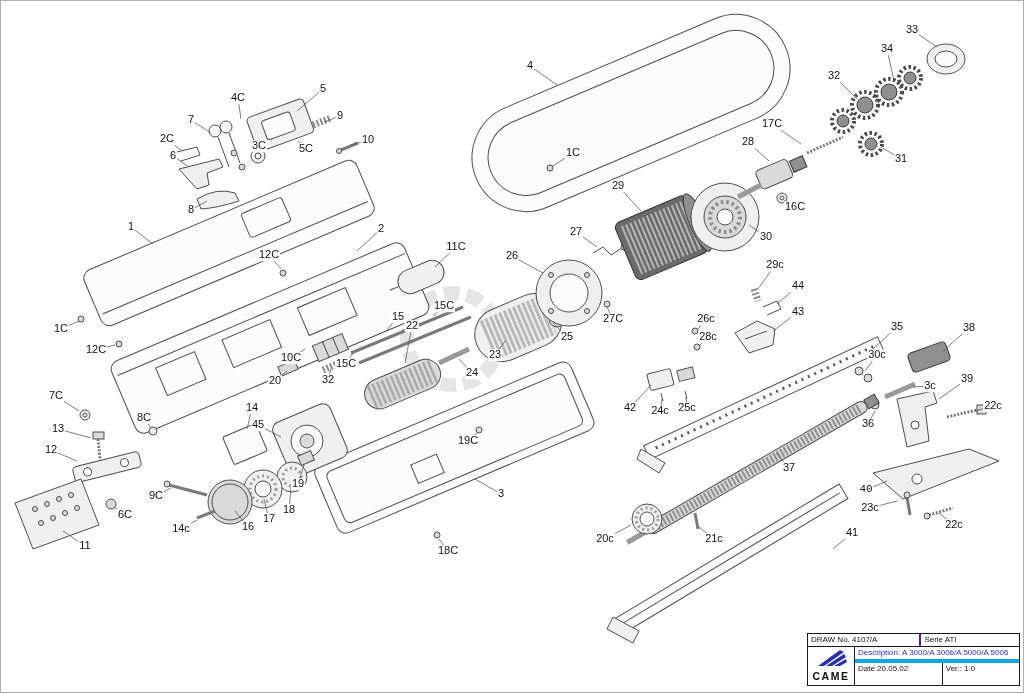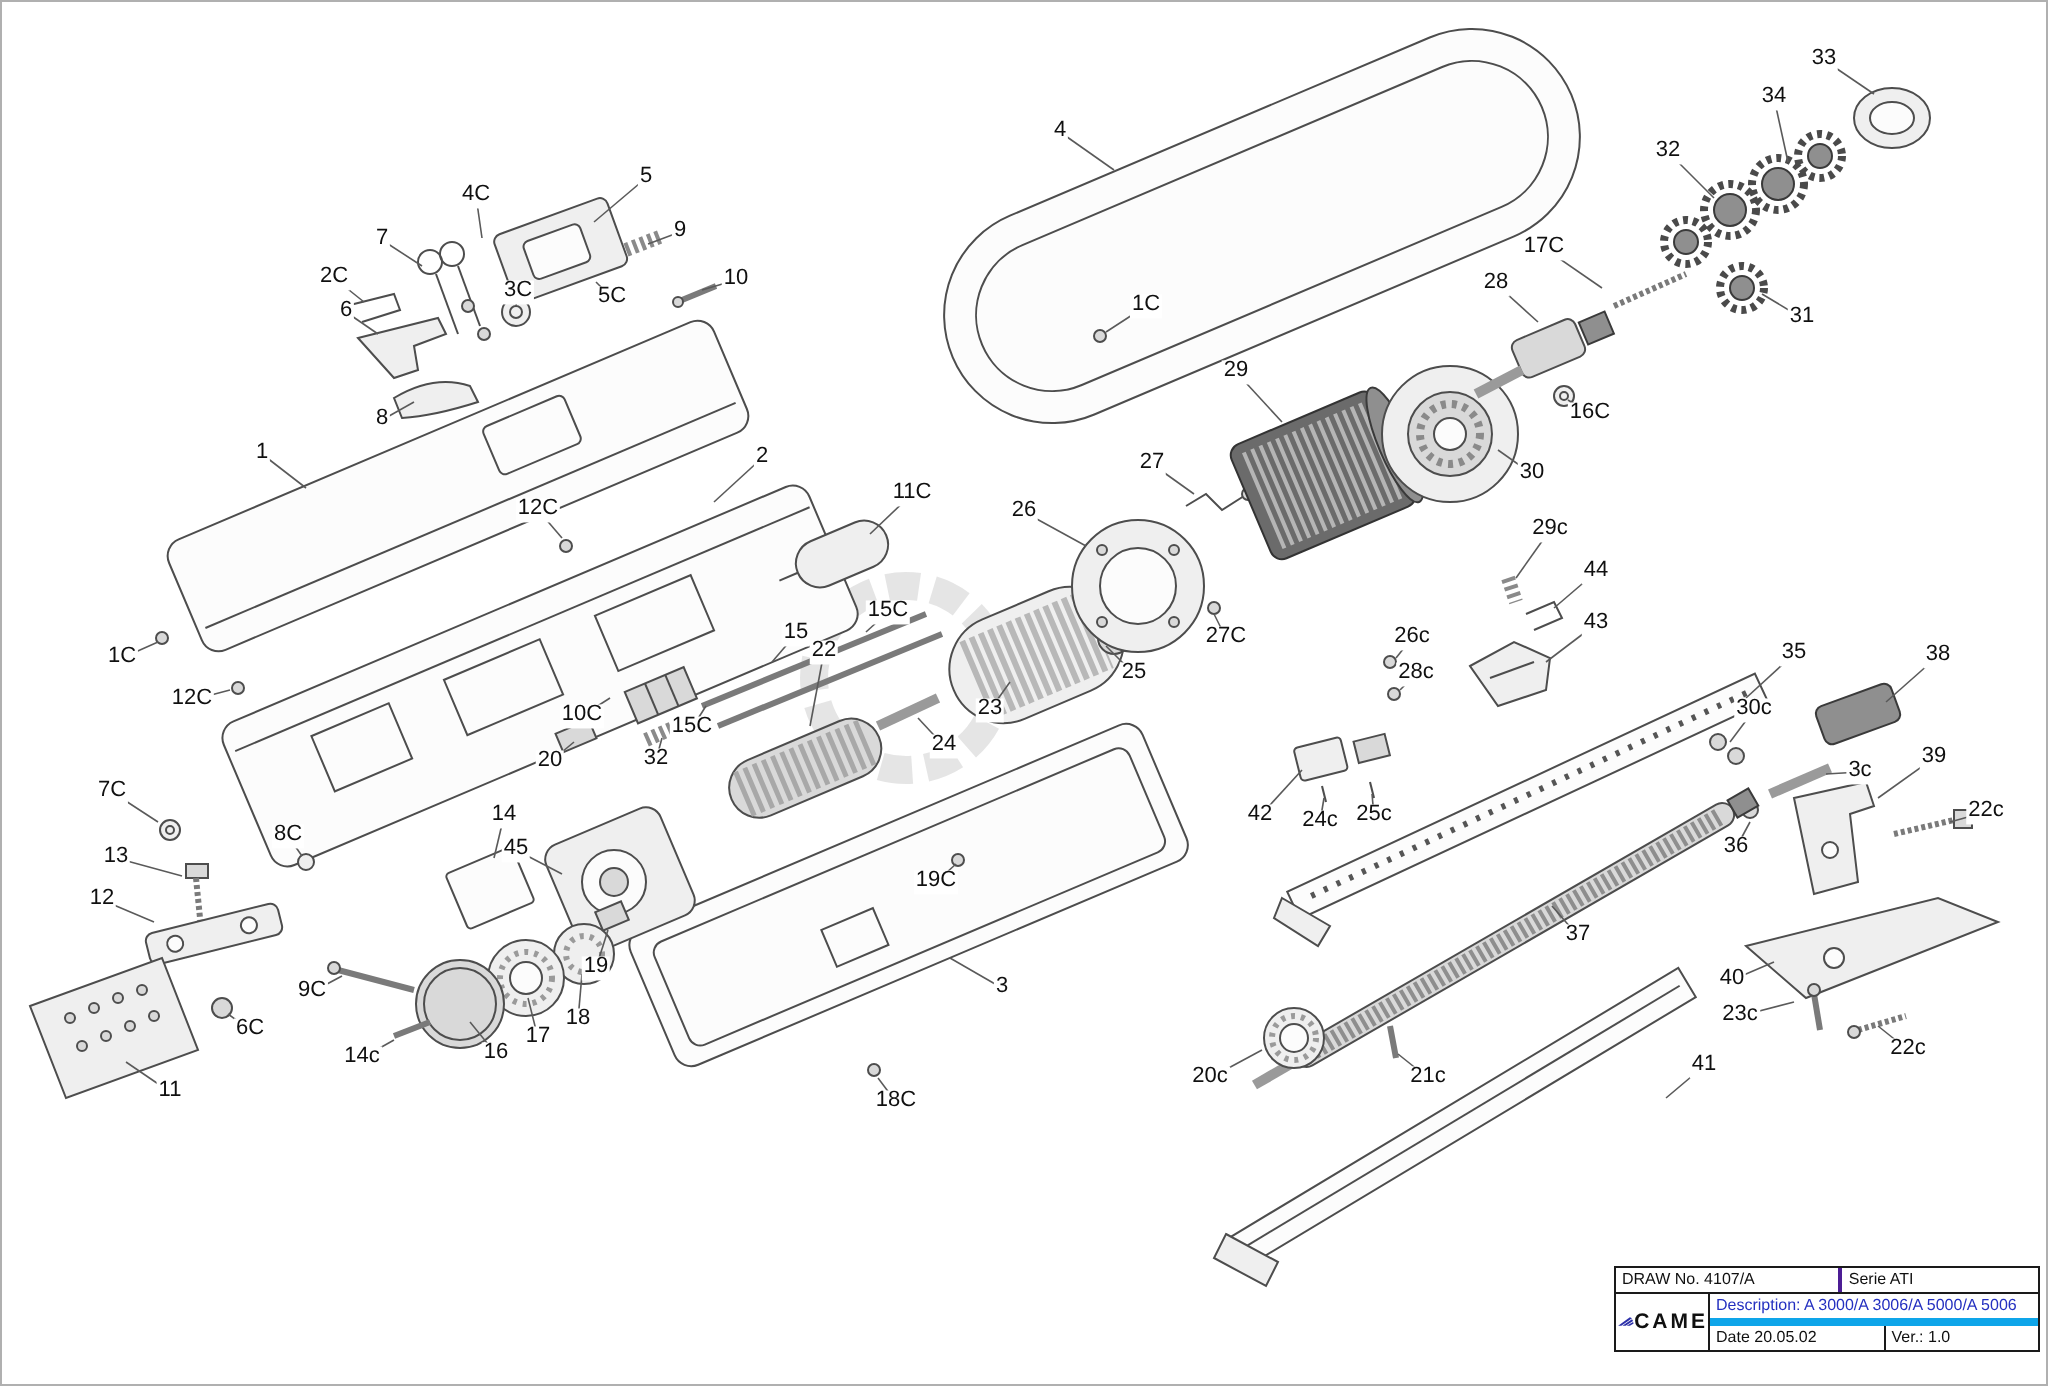--- a/index.html
+++ b/index.html
@@ -46,21 +46,21 @@
   
   .titleblock{
     position:absolute;left:806px;top:632px;width:211px;background:#fff;
     border:1px solid #1a1a1a;font-size:8px;color:#101010;z-index:5;line-height:1.25;
   }
   .tb-row1{display:flex;border-bottom:1px solid #1a1a1a;}
   .tb-cell{display:block;}
   .tb-draw{flex:1.15;padding:1px 3px;border-right:2px solid #4c1d95;}
   .tb-serie{flex:1;padding:1px 3px;}
   .tb-main{display:flex;}
-  .tb-logo{width:46px;border-right:1px solid #1a1a1a;display:flex;align-items:center;justify-content:center;padding:2px 0;}
+  .tb-logo{width:46px;border-right:1px solid #1a1a1a;display:flex;flex-direction:column;align-items:center;justify-content:center;padding:2px 0;}
   .came-text{font-weight:bold;font-size:10.5px;letter-spacing:1.5px;margin-top:1px;}
   .tb-right{flex:1;display:flex;flex-direction:column;}
   .tb-desc{padding:1px 3px;border-bottom:4px solid #0ea5e9;color:#2430c0;white-space:nowrap;}
   .tb-row2{display:flex;flex:1;}
   .tb-date{flex:1.15;padding:1px 3px;border-right:1px solid #1a1a1a;}
   .tb-ver{flex:1;padding:1px 3px;}
 </style>
 </head>
 <body>
 
@@ -487,21 +487,21 @@
       <span class="callout" style="left: 797px; top: 285px;">44</span>
       <span class="callout" style="left: 797px; top: 311px;">43</span>
       <span class="callout" style="left: 876px; top: 354px;">30c</span>
       <span class="callout" style="left: 896px; top: 326px;">35</span>
       <span class="callout" style="left: 968px; top: 327px;">38</span>
       <span class="callout" style="left: 929px; top: 385px;">3c</span>
       <span class="callout" style="left: 966px; top: 378px;">39</span>
       <span class="callout" style="left: 867px; top: 423px;">36</span>
       <span class="callout" style="left: 992px; top: 405px;">22c</span>
       <span class="callout" style="left: 788px; top: 467px;">37</span>
-      <span class="callout" style="left: 865px; top: 489px;">40</span>
+      <span class="callout" style="left: 865px; top: 489px; font-family: Liberation Mono, monospace;">40</span>
       <span class="callout" style="left: 869px; top: 507px;">23c</span>
       <span class="callout" style="left: 953px; top: 524px;">22c</span>
       <span class="callout" style="left: 604px; top: 538px;">20c</span>
       <span class="callout" style="left: 713px; top: 538px;">21c</span>
       <span class="callout" style="left: 851px; top: 532px;">41</span>
     </div>
 
   <div class="titleblock">
     <div class="tb-row1">
       <span class="tb-cell tb-draw">DRAW No. 4107/A</span>

